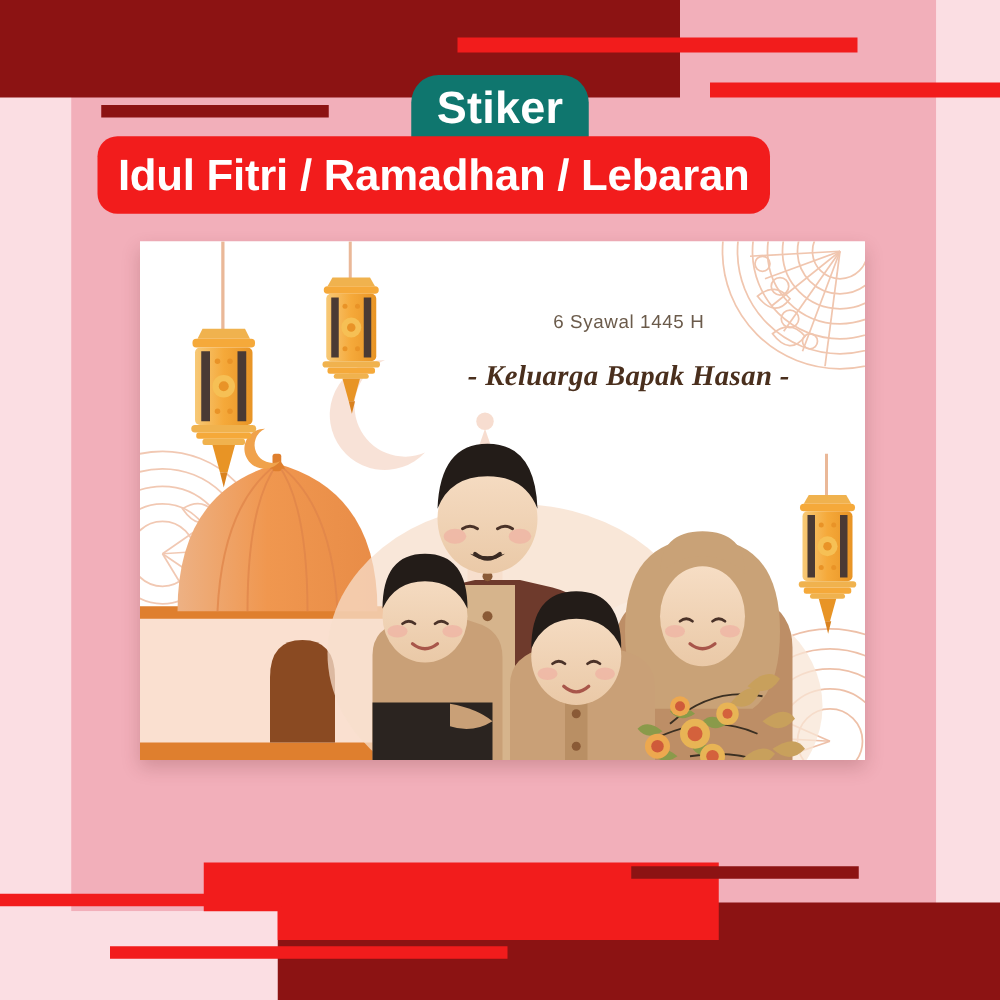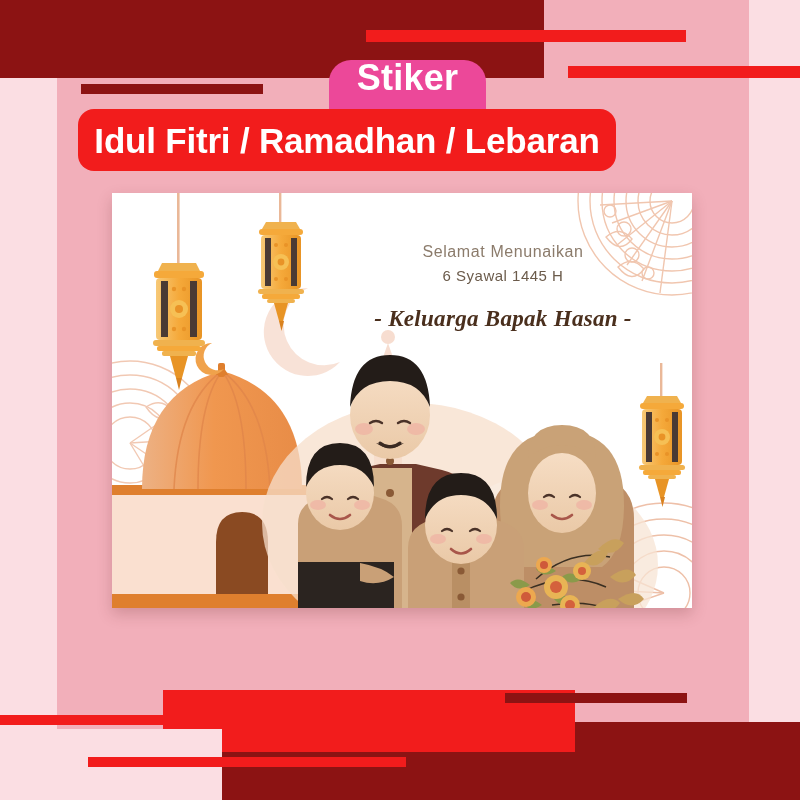--- a/index.html
+++ b/index.html
@@ -25,23 +25,23 @@
 
   .bar-1{left:366px;top:30px;width:320px;height:12px;}
   .bar-2{left:568px;top:66px;width:232px;height:12px;}
   .bar-3{left:81px;top:84px;width:182px;height:10px;}
   .bar-4{left:0px;top:715px;width:225px;height:10px;}
   .bar-6{left:505px;top:693px;width:182px;height:10px;}
   .bar-7{left:88px;top:757px;width:318px;height:10px;}
 
   
   .badge-stiker{
-    position:absolute;left:329px;top:60px;width:157px;height:52px;
-    background:#ec4899;border-radius:22px 22px 0 0;
-    display:flex;align-items:flex-start;justify-content:center;z-index:6;
+    position:absolute;left:329px;top:60px;width:142px;height:52px;
+    background:#0f766e;border-radius:22px 22px 0 0;
+    display:flex;align-items:center;justify-content:center;z-index:6;
   }
   .badge-stiker span{
     color:#ffffff;font-size:36px;font-weight:bold;letter-spacing:.2px;line-height:1;
     font-family:"Liberation Sans",sans-serif;
   }
   .badge-main{
     position:absolute;left:78px;top:109px;width:538px;height:62px;
     background:#f21c1c;border-radius:16px;
     display:flex;align-items:center;justify-content:center;z-index:7;
   }
@@ -372,21 +372,20 @@
               <circle cx="432" cy="372" r="4" fill="#cf5a3a"></circle>
               <circle cx="458" cy="412" r="10" fill="#e8b455"></circle>
               <circle cx="458" cy="412" r="5" fill="#d4613c"></circle>
             </g>
           </g>
 
         </g>
       </svg>
 
       <div class="card-text">
-        <div class="t-small">Selamat Menunaikan</div>
         <div class="t-date">6 Syawal 1445 H</div>
         <div class="t-name">- Keluarga Bapak Hasan -</div>
       </div>
 
     </div>
   </div>
 
 </div>
 
 </body></html>

